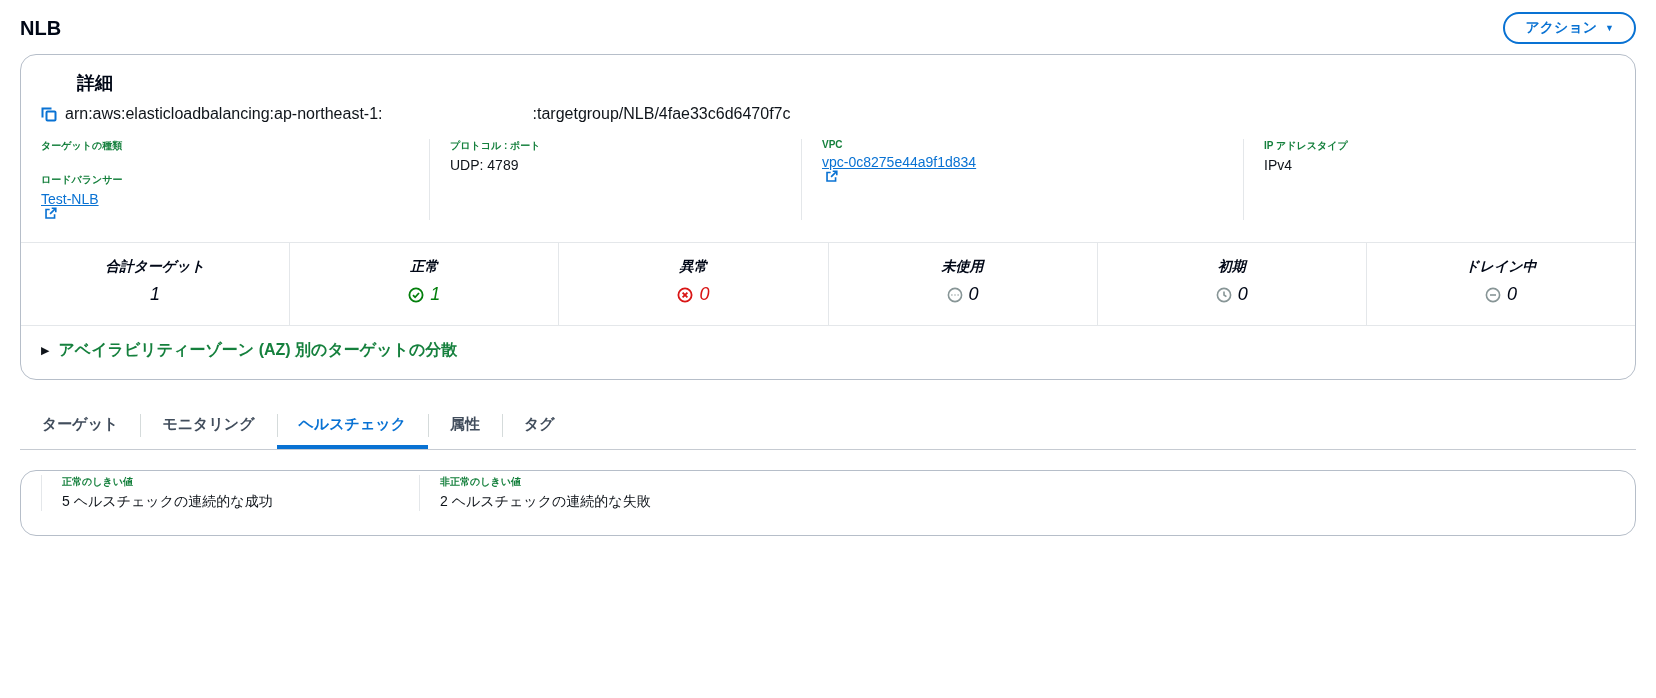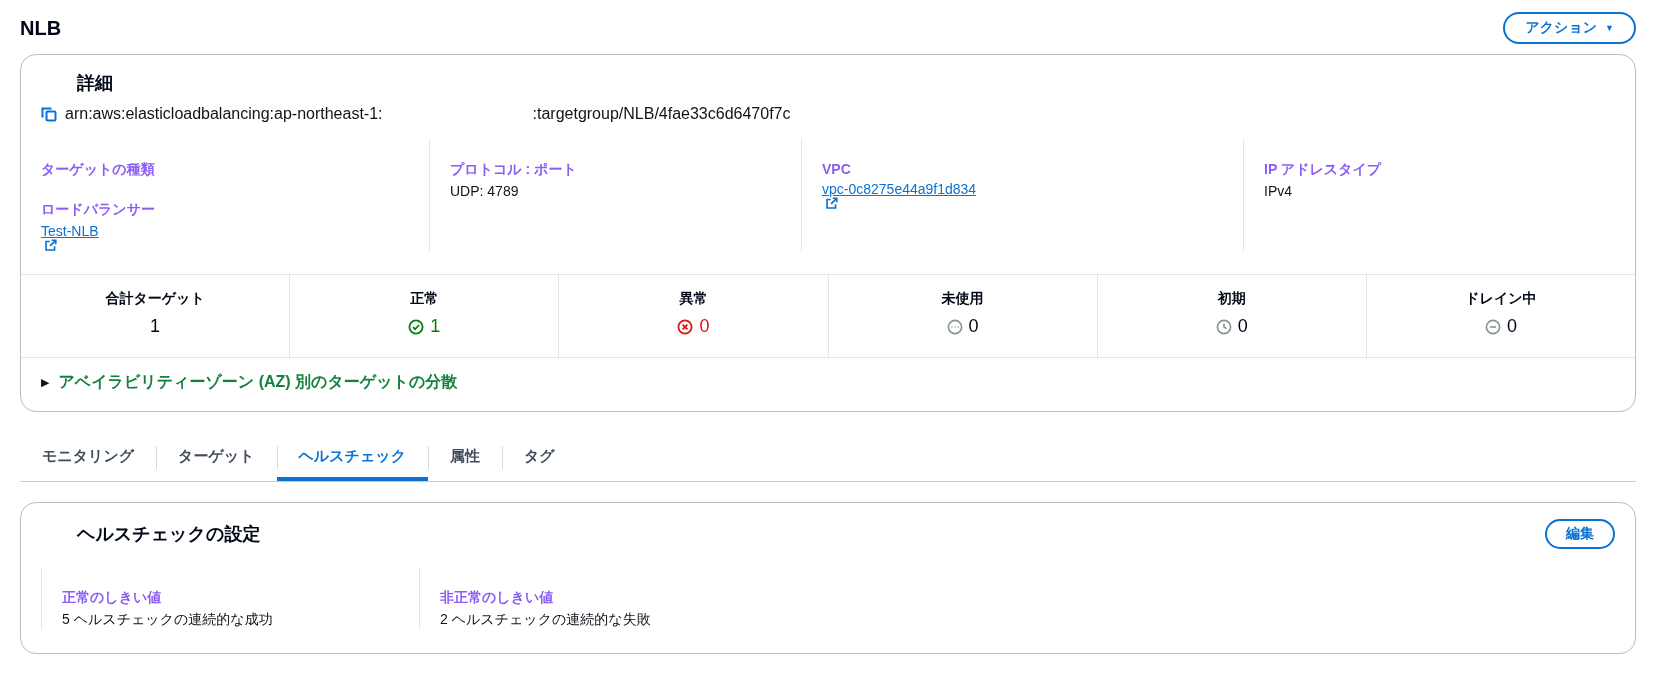--- a/index.html
+++ b/index.html
@@ -22,30 +22,30 @@
   
   .arn-row { display:flex; align-items:center; gap:8px; padding:0 20px 14px; font-size:16px; color:#0f141a; }
   .icon-btn { background:none; border:none; cursor:pointer; display:inline-flex; padding:0; }
   .arn-gap { display:inline-block; width:150px; }
 
   
   .fields-row { display:grid; grid-template-columns:388px 372px 442px 1fr; padding:2px 20px 22px; }
   .fcol { padding-right:16px; }
   .fcol.sep { border-left:1px solid #e4e7ea; padding-left:20px; }
   .field + .field { margin-top:20px; }
-  .flabel { font-size:14px; font-weight:bold; color:#8b5cf6; margin-bottom:4px;margin-top:22px; }
+  .flabel { font-size:10px; font-weight:bold; color:#15803d; margin-bottom:4px; }
   .fvalue { font-size:14px; color:#0f141a; }
   a.link { color:#0972d3; text-decoration:underline; font-size:14px; cursor:pointer; }
   .ext-icon { margin-left:3px; vertical-align:-2px; }
 
   .hdivider { border:none; border-top:1px solid #e4e7ea; }
 
   
   .status-row { display:flex; }
-  .status-cell { flex:1; text-align:center; padding:15px 0 20px; }
+  .status-cell { flex:1; text-align:center; padding:15px 0 20px;font-style:italic; }
   .status-cell + .status-cell { border-left:1px solid #e4e7ea; }
   .slabel { font-size:14px; font-weight:bold; color:#000716; }
   .svalue { margin-top:8px; font-size:18px; display:flex; align-items:center; justify-content:center; gap:6px; color:#000716; }
   .svalue.green { color:#037f0c; }
   .svalue.red { color:#d91515; }
 
   
   .expander { padding:14px 20px 18px; }
   .exp-head { display:flex; align-items:center; gap:9px; cursor:pointer; }
   .exp-arrow { font-size:11px; color:#0f141a; }
@@ -206,32 +206,28 @@
 
     <div class="expander">
       <div class="exp-head">
         <span class="exp-arrow">▶</span>
         <span class="exp-title">アベイラビリティーゾーン (AZ) 別のターゲットの分散</span>
       </div>
     </div>
   </div>
 
   <div class="tabs">
+    <div class="tab">ターゲット</div>
     <div class="tab">モニタリング</div>
-    <div class="tab">ターゲット</div>
     <div class="tab active">ヘルスチェック</div>
     <div class="tab">属性</div>
     <div class="tab">タグ</div>
   </div>
 
   <div class="card hc-card">
-    <div class="hc-head">
-      <span class="section-title">ヘルスチェックの設定</span>
-      <button class="btn-pill-sm">編集</button>
-    </div>
     <div class="hc-grid">
       <div class="fcol sep">
         <div class="field">
           <div class="flabel">正常のしきい値</div>
           <div class="fvalue">5 ヘルスチェックの連続的な成功</div>
         </div>
       </div>
       <div class="fcol sep">
         <div class="field">
           <div class="flabel">非正常のしきい値</div>

